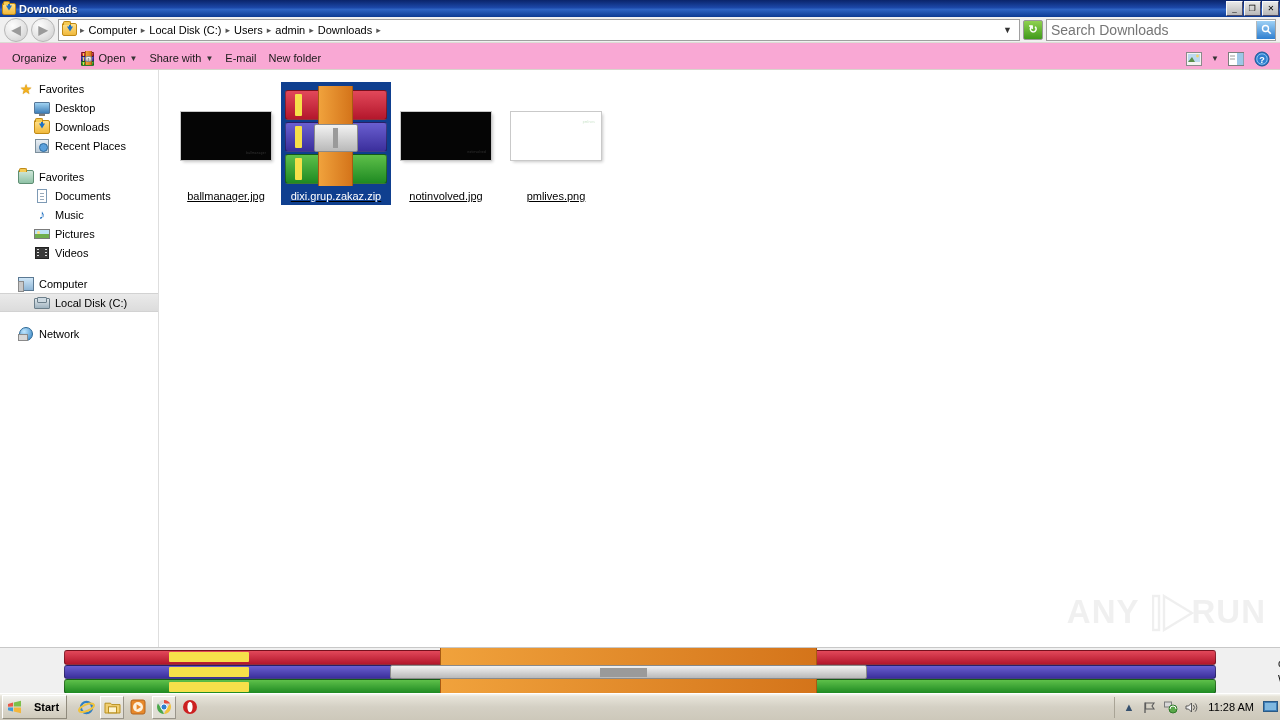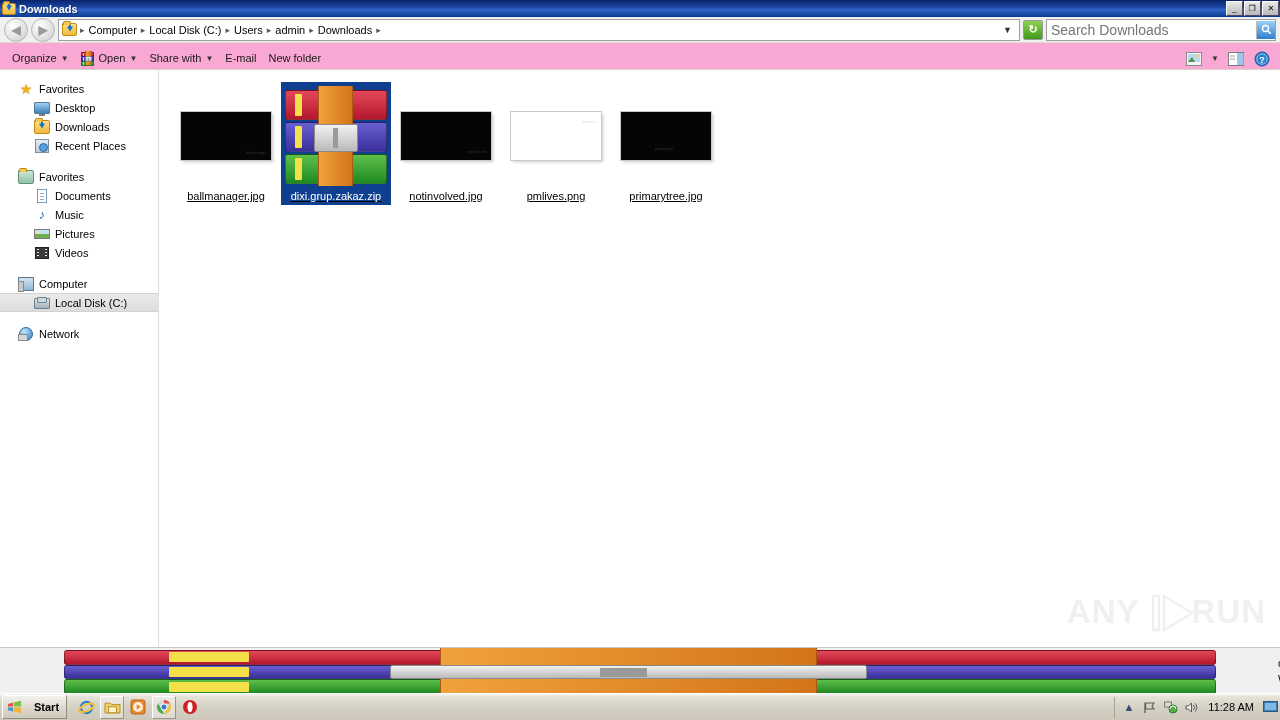--- a/index.html
+++ b/index.html
@@ -472,28 +472,20 @@
 
         <div class="tile">
           <div class="thumb-wrap">
             <div class="thumb" style="width:90px;height:48px;background:#ffffff;">
               <span class="mark" style="right:6px;top:8px;color:#c8e2c8;">pmlives</span>
             </div>
           </div>
           <div class="label">pmlives.png</div>
         </div>
 
-        <div class="tile">
-          <div class="thumb-wrap">
-            <div class="thumb" style="width:90px;height:48px;background:#050505;">
-              <span class="mark" style="left:48%;transform:translateX(-50%);bottom:9px;color:#3d3d3d;">primarytree</span>
-            </div>
-          </div>
-          <div class="label">primarytree.jpg</div>
-        </div>
 
       </div>
 
       <div class="watermark">
         <span class="wm-text">ANY</span>
         <span class="wm-logo">
           <svg width="44" height="38" viewBox="0 0 44 38">
             <rect x="1" y="2" width="6" height="34" fill="none" stroke="#e0e0e0" stroke-width="2.4"></rect>
             <polygon points="12,2 40,19 12,36" fill="none" stroke="#e0e0e0" stroke-width="2.4"></polygon>
           </svg>

